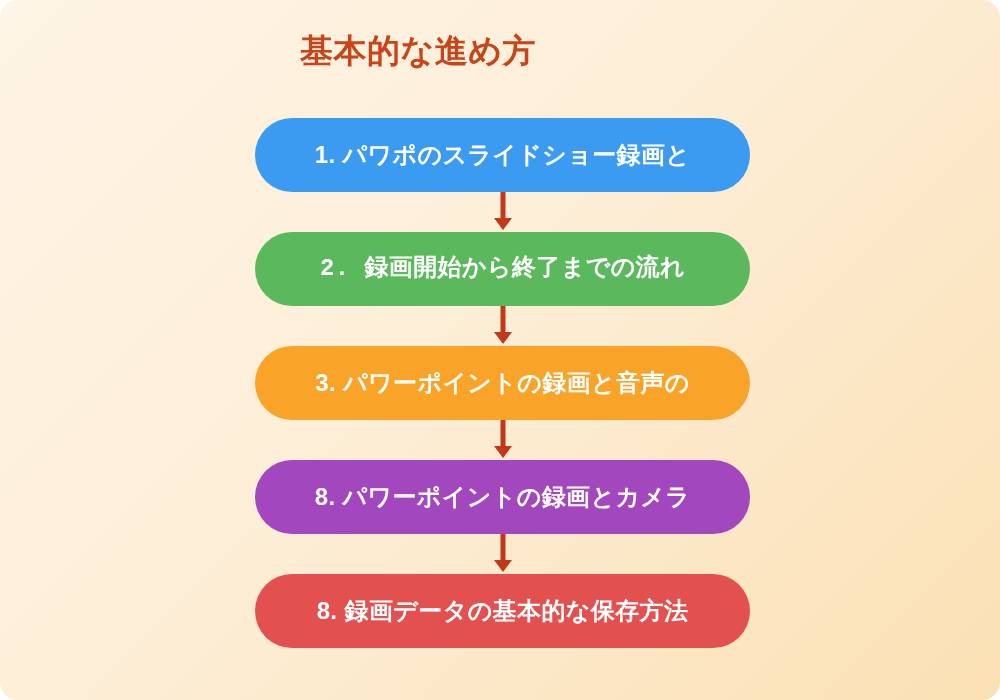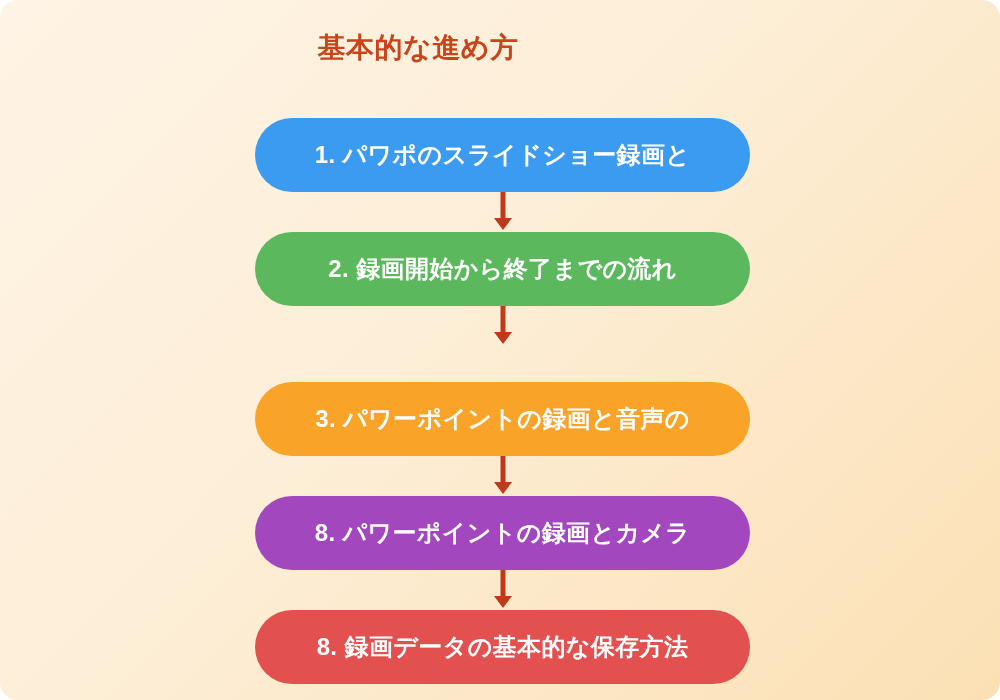--- a/index.html
+++ b/index.html
@@ -23,21 +23,21 @@
     background: linear-gradient(135deg, #fef4e5 0%, #fdeed7 45%, #fbe0b4 100%);
     overflow: hidden;
   }
 
   .chart-title {
     position: absolute;
     top: 30px;
     left: 0;
     width: 836px;
     text-align: center;
-    font-size: 28px;
+    font-size: 33px;
     font-weight: bold;
     letter-spacing: 0.5px;
     color: #c8441a;
     line-height: 1.25;
     white-space: nowrap;
   }
 
   .flow {
     position: absolute;
     top: 118px;
@@ -98,34 +98,34 @@
     </div>
 
     <div class="connector">
       <svg width="20" height="40" viewBox="0 0 20 40" aria-hidden="true">
         <rect x="7.5" y="0" width="5" height="27" fill="#c0391a"></rect>
         <polygon points="1,26 19,26 10,38" fill="#c0391a"></polygon>
       </svg>
     </div>
 
     <div class="flow-step">
-      <div class="node" style="background:#5cb85c;">
+      <div class="node" style="background:#5cb85c;font-family:Liberation Mono, monospace;">
         <span class="node-label">2. 録画開始から終了までの流れ</span>
       </div>
     </div>
 
     <div class="connector">
       <svg width="20" height="40" viewBox="0 0 20 40" aria-hidden="true">
         <rect x="7.5" y="0" width="5" height="27" fill="#c0391a"></rect>
         <polygon points="1,26 19,26 10,38" fill="#c0391a"></polygon>
       </svg>
     </div>
 
     <div class="flow-step">
-      <div class="node" style="background:#f9a328;margin-top:36px;">
+      <div class="node" style="background:#f9a328;">
         <span class="node-label">3. パワーポイントの録画と音声の</span>
       </div>
     </div>
 
     <div class="connector">
       <svg width="20" height="40" viewBox="0 0 20 40" aria-hidden="true">
         <rect x="7.5" y="0" width="5" height="27" fill="#c0391a"></rect>
         <polygon points="1,26 19,26 10,38" fill="#c0391a"></polygon>
       </svg>
     </div>

